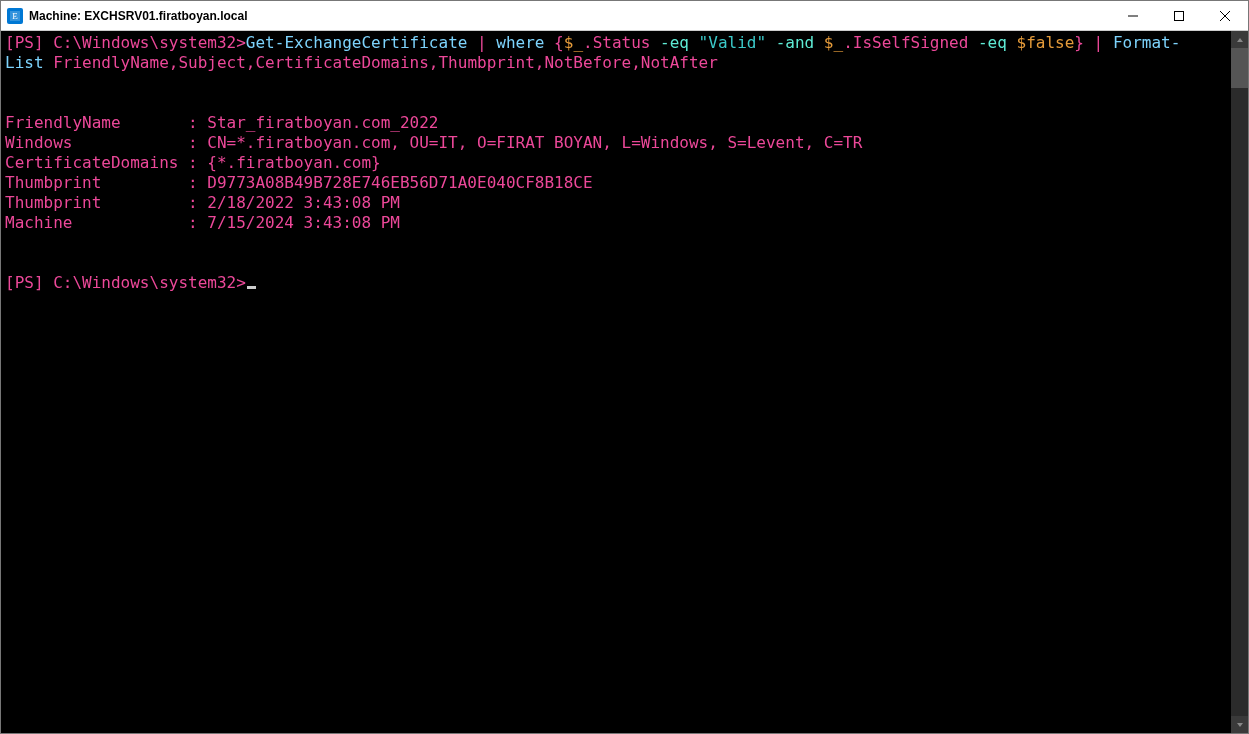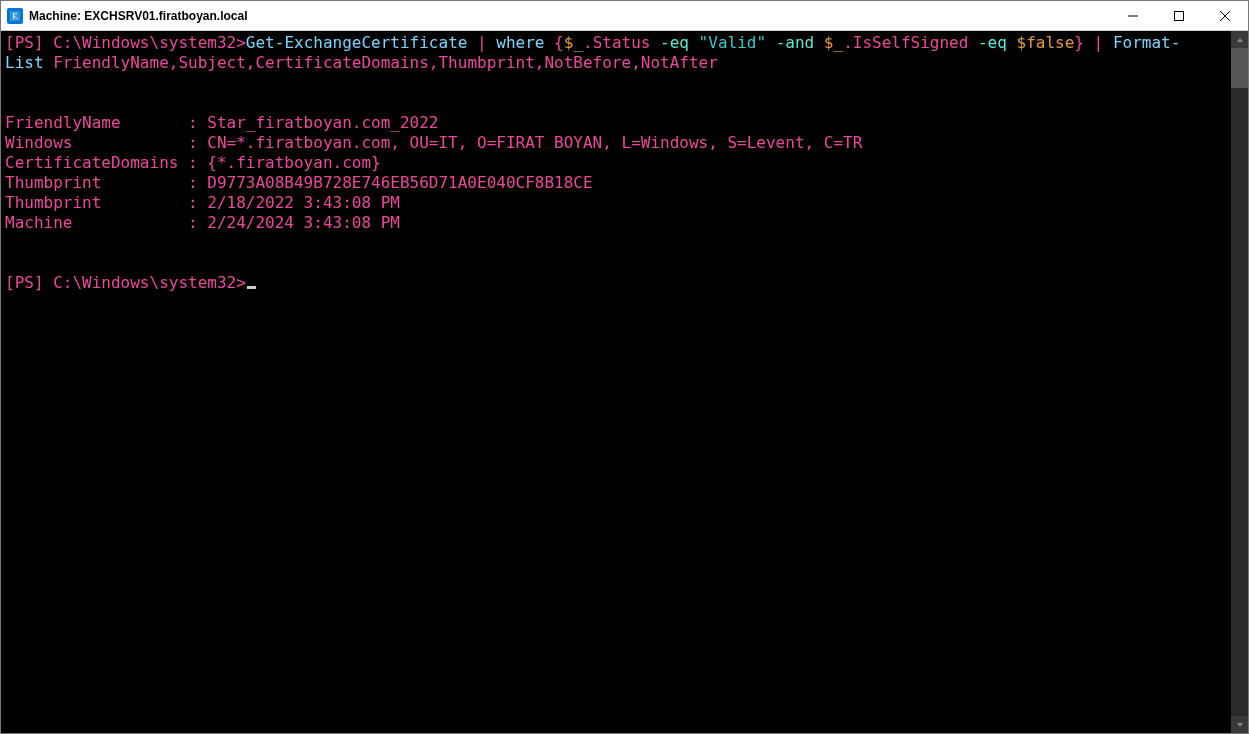--- a/index.html
+++ b/index.html
@@ -62,21 +62,21 @@
   <div class="console-wrap">
     <div class="console"><span class="c-white">[PS]</span><span class="c-white"> </span><span class="c-white">C:\Windows\system32</span><span class="c-white">&gt;</span><span class="c-yellow">Get-ExchangeCertificate</span><span class="c-white"> | </span><span class="c-yellow">where</span><span class="c-white"> {</span><span class="c-orange">$_</span><span class="c-white">.Status </span><span class="c-gray">-eq</span><span class="c-teal"> "Valid" </span><span class="c-gray">-and</span><span class="c-white"> </span><span class="c-orange">$_</span><span class="c-white">.IsSelfSigned </span><span class="c-gray">-eq</span><span class="c-white"> </span><span class="c-orange">$false</span><span class="c-white">}</span><span class="c-white"> | </span><span class="c-yellow">Format-</span>
 <span class="c-yellow">List</span><span class="c-white"> FriendlyName,Subject,CertificateDomains,Thumbprint,NotBefore,NotAfter</span>
 
 
 <span class="c-white"><span><span class="prop-name">FriendlyName</span>: <span>Star_firatboyan.com_2022</span></span>
 <span><span class="prop-name">Windows</span>: <span>CN=*.firatboyan.com, OU=IT, O=FIRAT BOYAN, L=Windows, S=Levent, C=TR</span></span>
 <span><span class="prop-name">CertificateDomains</span>: <span>{*.firatboyan.com}</span></span>
 <span><span class="prop-name">Thumbprint</span>: <span>D9773A08B49B728E746EB56D71A0E040CF8B18CE</span></span>
 <span><span class="prop-name">Thumbprint</span>: <span>2/18/2022 3:43:08 PM</span></span>
-<span><span class="prop-name">Machine</span>: <span>2/24/2024 3:43:08 PM</span></span></span>
+<span><span class="prop-name">Machine</span>: <span>7/15/2024 3:43:08 PM</span></span></span>
 
 
 <span class="c-white">[PS]</span><span class="c-white"> </span><span class="c-white">C:\Windows\system32</span><span class="c-white">&gt;</span><span class="cursor"></span></div>
 
     <div class="scrollbar">
       <div class="sb-btn">
         <svg viewBox="0 0 8 8">
             <polygon points="4,2 7,6 1,6"></polygon>
           </svg>
       </div>

